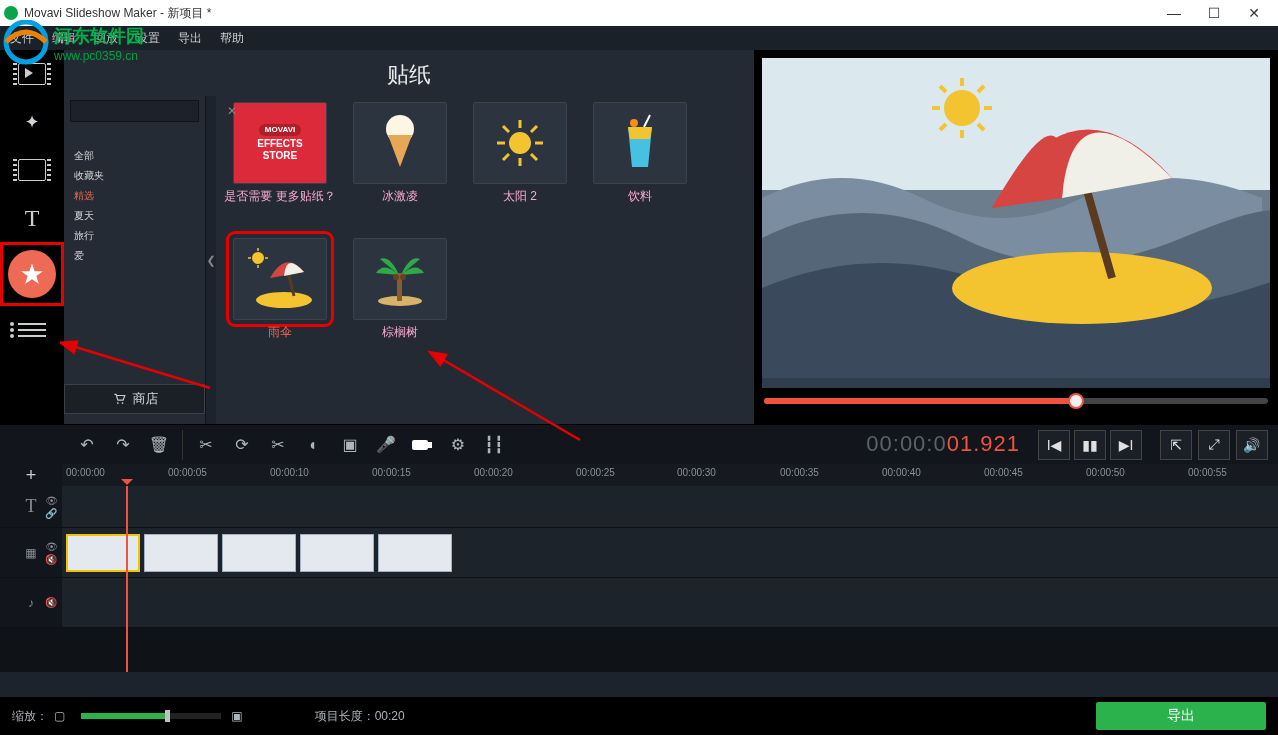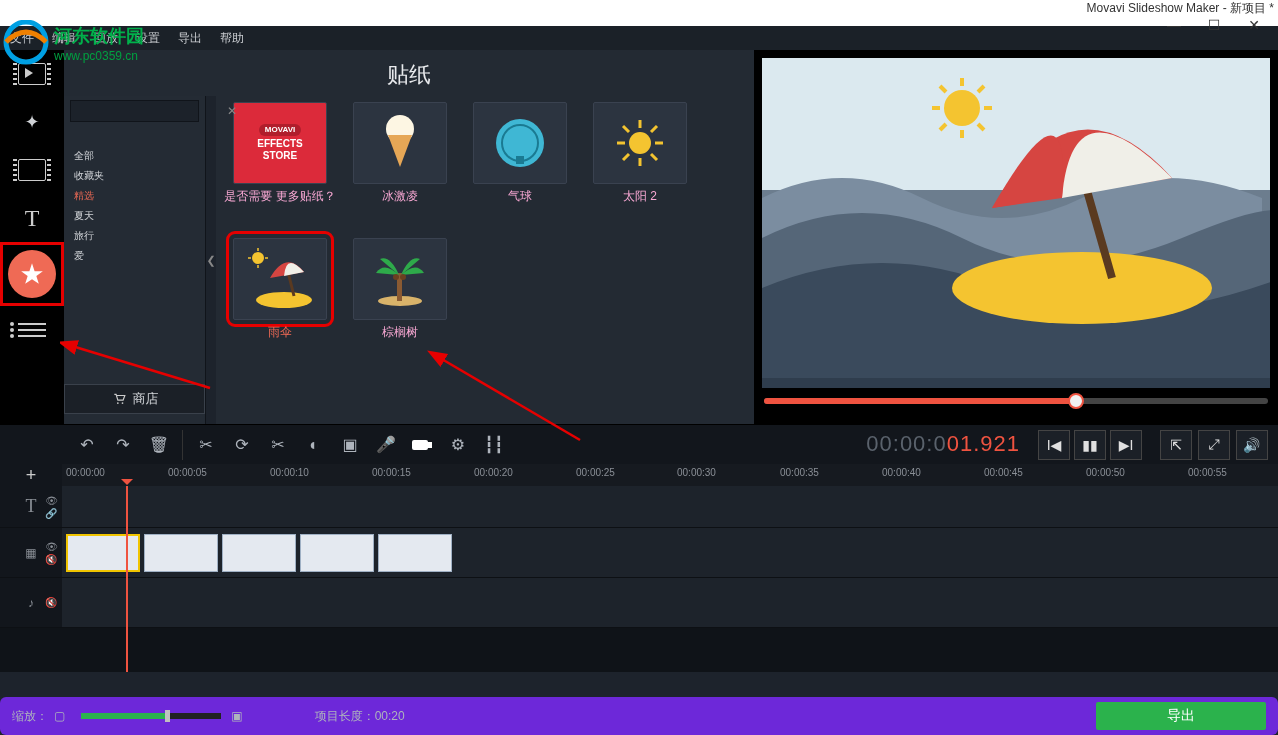--- a/index.html
+++ b/index.html
@@ -1,19 +1,19 @@
 <!DOCTYPE html>
 <html><head>
 <meta charset="utf-8">
 <style>
 * { margin: 0; padding: 0; box-sizing: border-box; font-family: "Microsoft YaHei", Arial, sans-serif; }
 body { width: 1278px; height: 735px; background: #1d232c; color: #cfd2d6; overflow: hidden; position: relative; }
 
 
-.titlebar { height: 26px; background: #ffffff; display: flex; align-items: flex-end; padding: 0 4px; color: #333; font-size: 12px; flex-direction: column; }
+.titlebar { height: 26px; background: #ffffff; display: flex; align-items: center; padding: 0 4px; color: #333; font-size: 12px; }
 .titlebar .app-icon { width: 14px; height: 14px; border-radius: 50%; background: #0aa34a; margin-right: 6px; }
 .winctrl { margin-left: auto; display: flex; }
 .winctrl span { width: 40px; text-align: center; font-size: 14px; cursor: default; }
 
 
 .menubar { height: 24px; background: #1b2128; display: flex; align-items: center; padding-left: 10px; font-size: 12px; color: #c9ccd0; gap: 18px; }
 .menubar span { cursor: default; }
 
 
 .main { display: flex; height: 374px; position: relative; }
@@ -85,21 +85,21 @@
 .track-head { width:62px; background:#12161c; display:flex; align-items:center; justify-content:center; gap:3px; flex-direction:row; color:#8a8f96; font-size:12px; position:relative;}
 .track-head .icons{ display:flex; flex-direction:column; gap:2px; font-size:10px; position:absolute; right:4px;}
 .track-body { flex:1; position:relative; background:#1d232b;}
 .clip { position:absolute; top:6px; height:38px; background:#e4e9f0; border:1px solid #9fb0c4; display:flex; align-items:center; justify-content:center; font-size:8px; color:#556;}
 .clip.sel{ border:2px solid #f0c400; }
 .addbtn { width:62px; background:#12161c; color:#ccc; display:flex; align-items:center; justify-content:center; font-size:18px;}
 .playhead { position:absolute; top:0; bottom:0; left:126px; width:2px; background:#ef5340; z-index:5;}
 .playhead::before{ content:''; position:absolute; top:-7px; left:-5px; border:6px solid transparent; border-top-color:#ef5340;}
 
 
-.footer { position:absolute; bottom:0; left:0; right:0; height:38px; background:#6d28d9; display:flex; align-items:center; padding:0 12px; font-size:12px; color:#aeb4bc;border-radius:6px;}
+.footer { position:absolute; bottom:0; left:0; right:0; height:38px; background:#000000; display:flex; align-items:center; padding:0 12px; font-size:12px; color:#aeb4bc;}
 .zoom-slider { width:140px; height:6px; background:#222; margin:0 10px; position:relative;}
 .zoom-slider .zfill{ position:absolute; left:0; width:60%; top:0; bottom:0; background:#2bb24c;}
 .zoom-slider .zknob{position:absolute; left:60%; top:-3px; width:5px; height:12px; background:#c0c0c0;}
 .export-btn { margin-left:auto; width:170px; height:28px; background:#2bb24c; color:#fff; display:flex; align-items:center; justify-content:center; font-size:14px; border-radius:2px;}
 
 
 .arrow { position:absolute; pointer-events:none; z-index:50;}
 
 
 .watermark { position:absolute; left:0; top:20px; z-index:100; pointer-events:none; }
@@ -206,48 +206,49 @@
           <div class="cap">是否需要 更多贴纸？</div>
         </div>
         <div class="card">
           <div class="thumb">
               <svg width="40" height="60">
                 <ellipse cx="20" cy="16" rx="14" ry="14" fill="#fdf6e3"></ellipse>
                 <polygon points="8,22 32,22 20,54" fill="#e6a756"></polygon>
               </svg>
             </div>
           <div class="cap">冰激凌</div>
-        </div>
-        <div class="card">
-          <div class="thumb">
-              <svg width="54" height="54">
-                <circle cx="27" cy="27" r="24" fill="#3fb7d4"></circle>
-                <circle cx="27" cy="27" r="18" fill="none" stroke="#1a7a92" stroke-width="2"></circle>
-                <rect x="23" y="40" width="8" height="8" fill="#1a7a92"></rect>
-              </svg>
-            </div>
-          <div class="cap">气球</div>
         </div>
         <div class="card">
           <div class="thumb">
               <svg width="54" height="54">
                 <circle cx="27" cy="27" r="11" fill="#f4c430"></circle>
                 <g stroke="#f4c430" stroke-width="3">
                   <line x1="27" y1="4" x2="27" y2="12"></line>
                   <line x1="27" y1="42" x2="27" y2="50"></line>
                   <line x1="4" y1="27" x2="12" y2="27"></line>
                   <line x1="42" y1="27" x2="50" y2="27"></line>
                   <line x1="10" y1="10" x2="16" y2="16"></line>
                   <line x1="38" y1="38" x2="44" y2="44"></line>
                   <line x1="10" y1="44" x2="16" y2="38"></line>
                   <line x1="38" y1="16" x2="44" y2="10"></line>
                 </g>
               </svg>
             </div>
           <div class="cap">太阳 2</div>
+        </div>
+        <div class="card">
+          <div class="thumb">
+              <svg width="44" height="60">
+                <polygon points="10,14 34,14 30,54 14,54" fill="#47c1e0"></polygon>
+                <polygon points="10,14 34,14 32,26 12,26" fill="#f4c430"></polygon>
+                <line x1="26" y1="14" x2="32" y2="2" stroke="#fff" stroke-width="2"></line>
+                <circle cx="16" cy="10" r="4" fill="#f48c1e"></circle>
+              </svg>
+            </div>
+          <div class="cap">饮料</div>
         </div>
         <div class="card selected">
           <div class="thumb">
               <svg width="80" height="66">
             <circle cx="18" cy="12" r="6" fill="#f4c430"></circle>
                 <g stroke="#f4c430" stroke-width="1.5">
                   <line x1="18" y1="2" x2="18" y2="5"></line>
                   <line x1="18" y1="19" x2="18" y2="22"></line>
                   <line x1="8" y1="12" x2="11" y2="12"></line>
                   <line x1="25" y1="12" x2="28" y2="12"></line>

